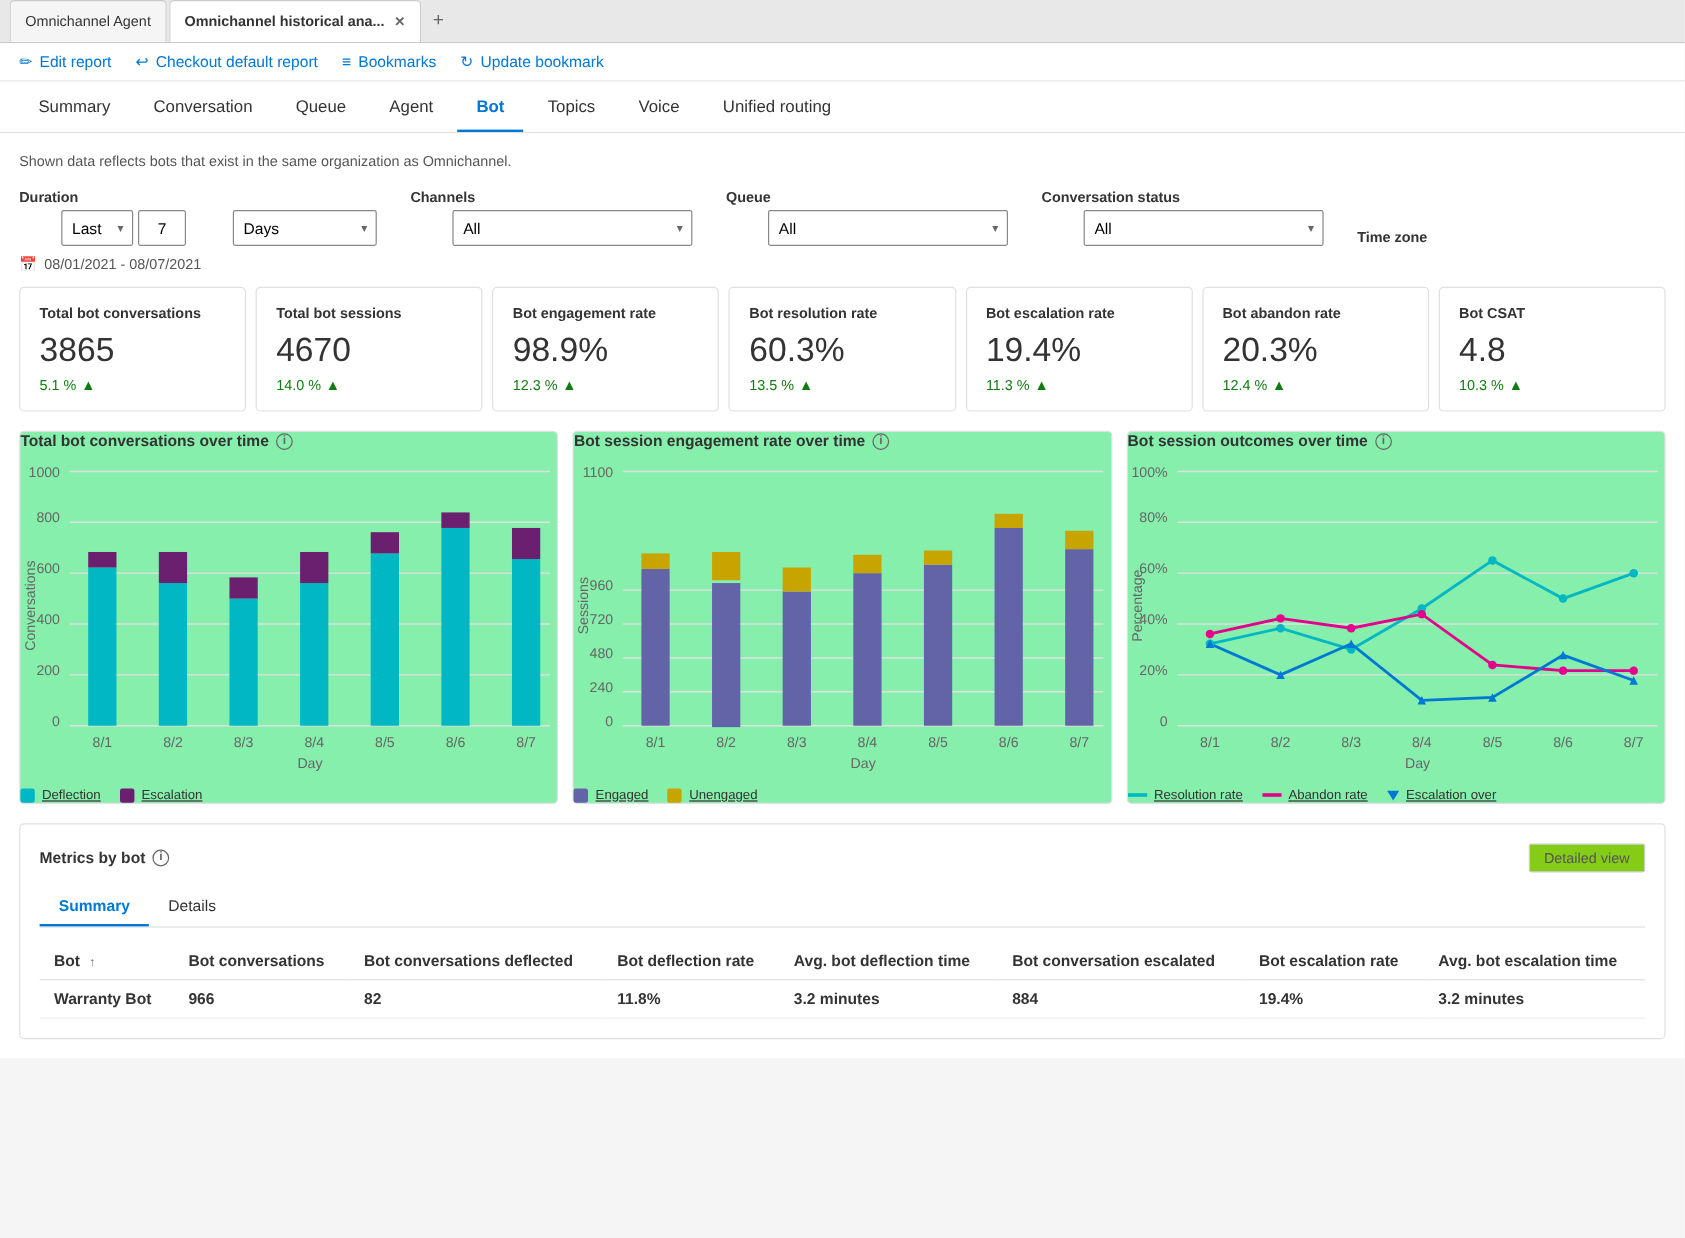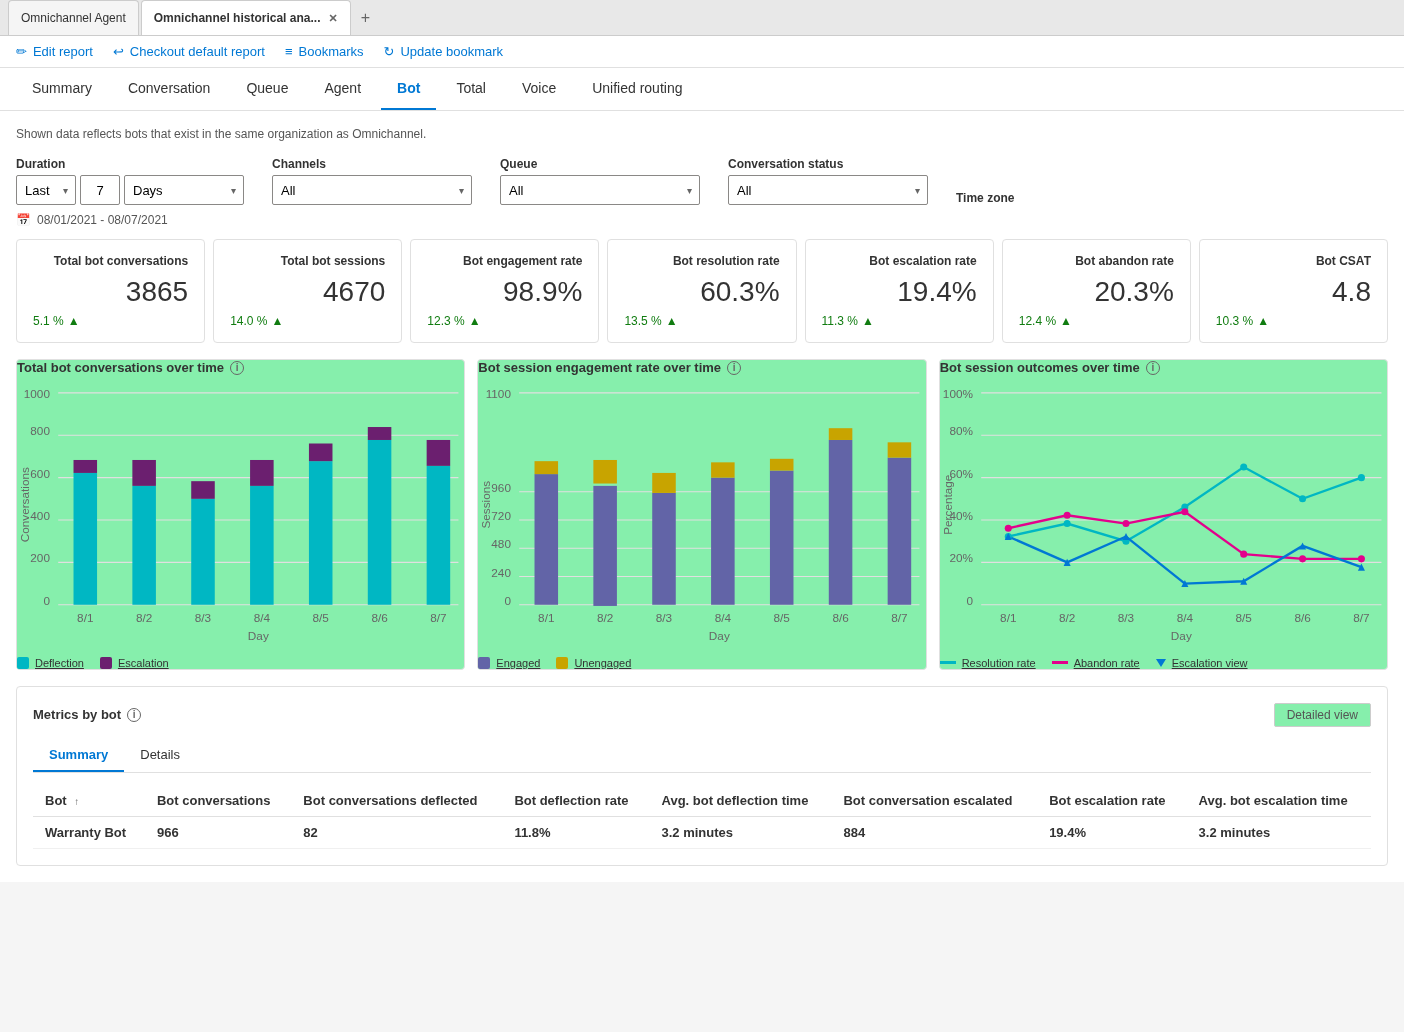--- a/index.html
+++ b/index.html
@@ -25,27 +25,27 @@
     .main { background: #fff; padding: 16px; }
 
     .info-text { font-size: 12px; color: #555; margin-bottom: 16px; }
 
     
     .filters { display: flex; align-items: flex-end; gap: 28px; margin-bottom: 8px; flex-wrap: wrap; }
     .filter-group { display: flex; flex-direction: column; gap: 4px; }
     .filter-label { font-size: 12px; font-weight: 600; color: #333; }
     .filter-row { display: flex; gap: 4px; align-items: center; }
     .filter-select, .filter-input { border: 1px solid #8a8886; border-radius: 2px; padding: 4px 8px; font-size: 13px; background: #fff; height: 30px; }
-    .filter-select { padding-right: 24px; appearance: none; cursor: pointer; min-width: 60px; }
+    .filter-select { padding-right: 24px; appearance: none; cursor: pointer; min-width: 60px; margin-left: 35px; }
     .filter-wide { min-width: 120px; }
     .filter-full { min-width: 200px; }
     .date-range { font-size: 12px; color: #555; margin-bottom: 12px; display: flex; align-items: center; gap: 6px; }
 
     
-    .kpi-row { display: flex; gap: 8px; margin-bottom: 16px; text-align: right; }
+    .kpi-row { display: flex; gap: 8px; margin-bottom: 16px; }
     .kpi-card { flex: 1; border: 1px solid #e0e0e0; border-radius: 4px; padding: 14px 16px; background: #fff; min-width: 0; }
     .kpi-title { font-size: 12px; font-weight: 600; color: #333; margin-bottom: 8px; white-space: nowrap; }
     .kpi-value { font-size: 28px; font-weight: 300; color: #333; margin-bottom: 6px; }
     .kpi-change { font-size: 12px; color: #107c10; display: flex; align-items: center; gap: 4px; }
     .kpi-change .arrow { color: #107c10; }
 
     
     .charts-row { display: flex; gap: 12px; margin-bottom: 16px; }
     .chart-card { flex: 1; border: 1px solid #e0e0e0; border-radius: 4px; background: #86efac; padding: 0; min-width: 0; }
     .chart-title { font-size: 13px; font-weight: 600; margin-bottom: 12px; display: flex; align-items: center; gap: 6px; }
@@ -55,21 +55,21 @@
     
     .chart-legend { display: flex; gap: 16px; margin-top: 8px; flex-wrap: wrap; }
     .legend-item { display: flex; align-items: center; gap: 6px; font-size: 11px; text-decoration: underline; }
     .legend-dot { width: 12px; height: 12px; border-radius: 2px; flex-shrink: 0; }
     .legend-line { width: 16px; height: 3px; flex-shrink: 0; }
 
     
     .metrics-section { border: 1px solid #e0e0e0; border-radius: 4px; background: #fff; padding: 16px; }
     .metrics-header { display: flex; justify-content: space-between; align-items: center; margin-bottom: 12px; }
     .metrics-title { font-size: 13px; font-weight: 600; display: flex; align-items: center; gap: 6px; }
-    .detailed-view-btn { border: 1px solid #ccc; background: #86efac; padding: 4px 12px; border-radius: 2px; font-size: 12px; cursor: pointer; color: #555; }
+    .detailed-view-btn { border: 1px solid #ccc; background: #84cc16; padding: 4px 12px; border-radius: 2px; font-size: 12px; cursor: pointer; color: #555; }
 
     
     .sub-tabs { display: flex; border-bottom: 1px solid #e0e0e0; margin-bottom: 12px; }
     .sub-tab { padding: 8px 16px; cursor: pointer; font-size: 13px; border-bottom: 2px solid transparent; }
     .sub-tab.active { border-bottom: 2px solid #0078d4; color: #0078d4; font-weight: 600; }
 
     
     .data-table { width: 100%; border-collapse: collapse; font-size: 13px; }
     .data-table th { text-align: left; padding: 8px 12px; font-weight: 600; border-bottom: 1px solid #e0e0e0; white-space: nowrap; }
     .data-table td { padding: 8px 12px; border-bottom: 1px solid #f0f0f0; white-space: nowrap; font-weight: bold; }
@@ -110,21 +110,21 @@
     <span>Update bookmark</span>
   </button>
 </div>
 
 <div class="nav-tabs">
   <div class="nav-tab"><span>Summary</span></div>
   <div class="nav-tab"><span>Conversation</span></div>
   <div class="nav-tab"><span>Queue</span></div>
   <div class="nav-tab"><span>Agent</span></div>
   <div class="nav-tab active"><span>Bot</span></div>
-  <div class="nav-tab"><span>Total</span></div>
+  <div class="nav-tab"><span>Topics</span></div>
   <div class="nav-tab"><span>Voice</span></div>
   <div class="nav-tab"><span>Unified routing</span></div>
 </div>
 
 <div class="main">
   <div class="info-text">Shown data reflects bots that exist in the same organization as Omnichannel.</div>
 
   <div class="filters">
     <div class="filter-group">
       <div class="filter-label">Duration</div>
@@ -426,21 +426,21 @@
         <div class="legend-item">
           <div class="legend-line" style="background:#00b7c3;"></div>
           <span>Resolution rate</span>
         </div>
         <div class="legend-item">
           <div class="legend-line" style="background:#e3008c;"></div>
           <span>Abandon rate</span>
         </div>
         <div class="legend-item">
           <div style="width:0;height:0;border-left:5px solid transparent;border-right:5px solid transparent;border-top:8px solid #0078d4;"></div>
-          <span>Escalation view</span>
+          <span>Escalation over</span>
         </div>
       </div>
     </div>
   </div>
 
   <div class="metrics-section">
     <div class="metrics-header">
       <div class="metrics-title">
         <span>Metrics by bot</span>
         <span class="info-icon">i</span>

